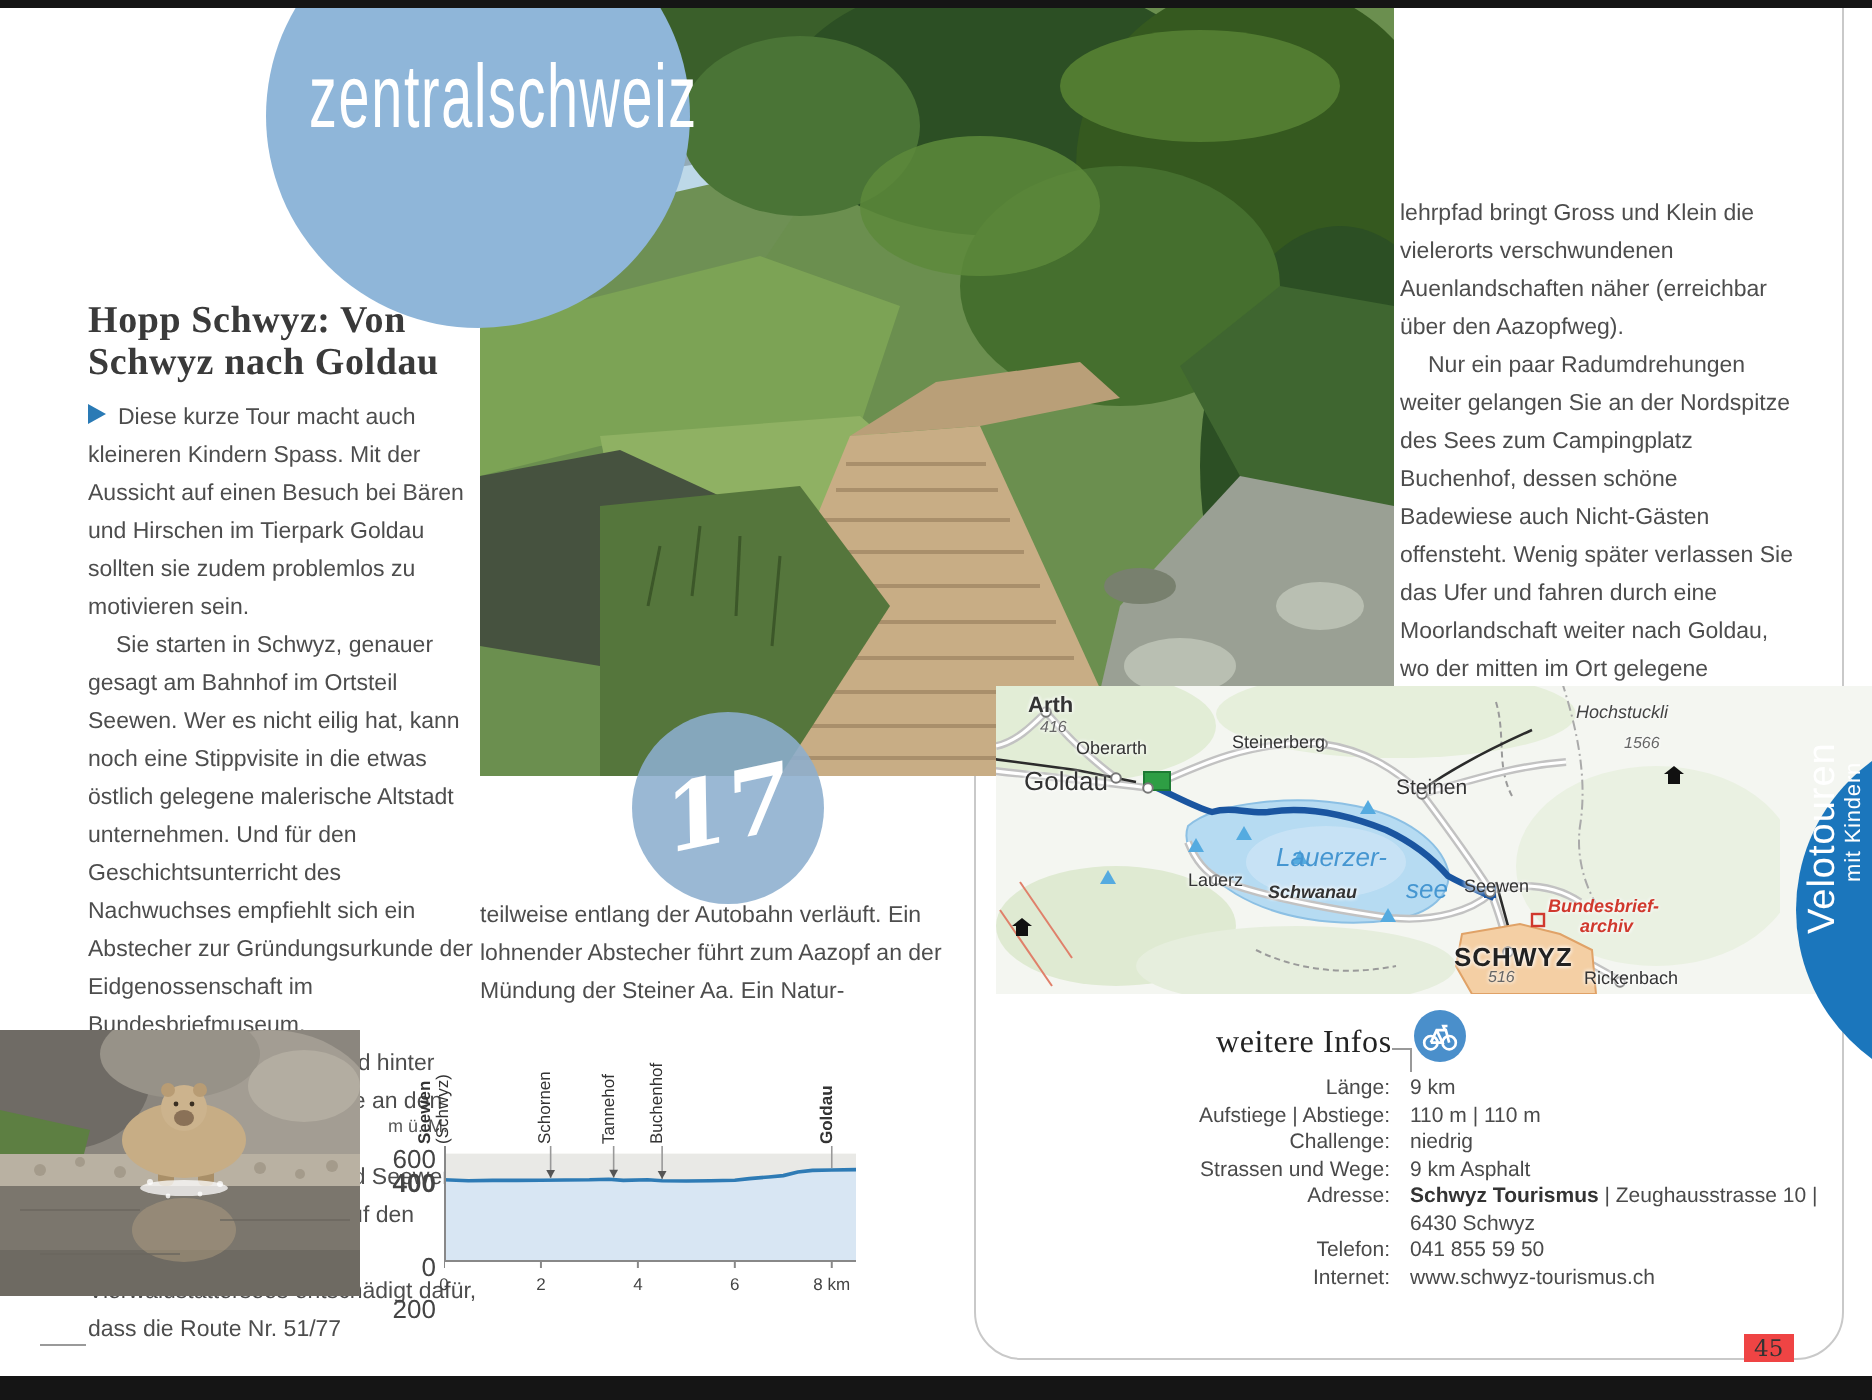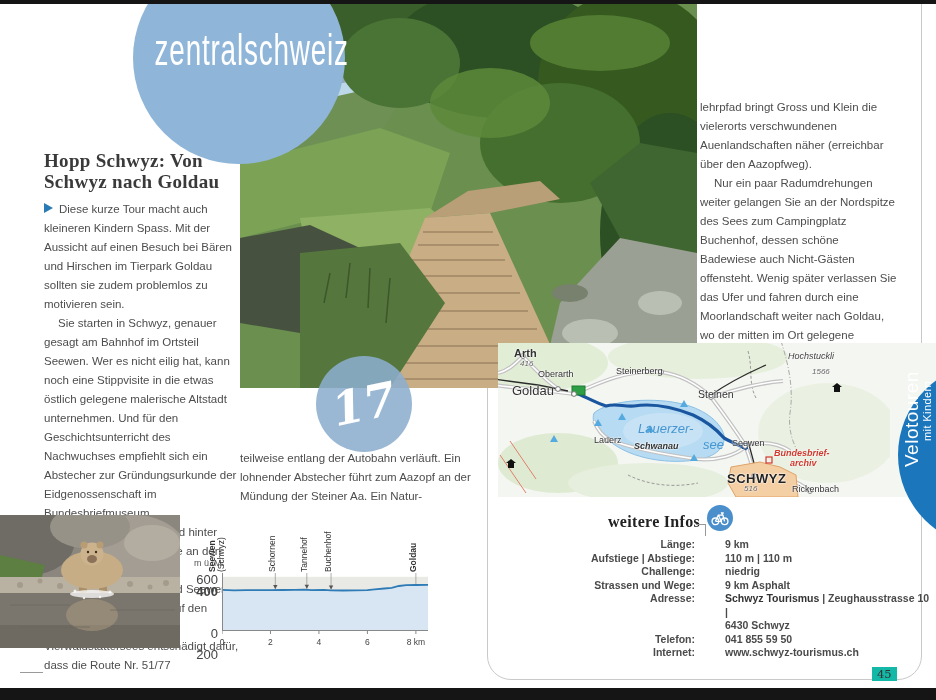--- a/index.html
+++ b/index.html
@@ -32,49 +32,49 @@
   .col1{left:44px;top:200px;width:197px;}
   .col2{left:240px;top:449px;width:242px;}
   .col3{left:700px;top:98px;width:197px;}
   .play{display:inline-block;width:0;height:0;border-left:9px solid #2a7ab5;
         border-top:5.5px solid transparent;border-bottom:5.5px solid transparent;margin-right:6px;}
   
   .map{left:498px;top:343px;width:468px;height:154px;overflow:hidden;background:#f4f6f1;}
   .map .lbl{position:absolute;white-space:nowrap;color:#333;
         text-shadow:0 0 2px #fff,0 0 2px #fff;font-size:9px;}
   
-  .infos-heading{left:608px;top:513px;font-family:"Liberation Serif",serif;font-weight:bold;
+  .infos-heading{left:608px;top:513px;font-family:"Liberation Serif",serif;font-weight:normal;
         font-size:16px;color:#222;letter-spacing:.3px;}
   .infos-bracket{left:696px;top:524px;width:9px;height:11px;border-top:1px solid #999;border-right:1px solid #999;}
   .bike-badge{left:707px;top:505px;width:26px;height:26px;border-radius:50%;background:#4a8fcb;
         display:flex;align-items:center;justify-content:center;}
   .inforows{left:560px;top:538px;width:370px;font-size:10.5px;line-height:13.5px;color:#4a4a4a;}
-  .inforow{display:flex;font-weight:bold;}
+  .inforow{display:flex;}
   .inflabel{width:135px;text-align:right;padding-right:10px;flex:none;}
-  .infvalue{width:220px;margin-left:20px;}
+  .infvalue{width:220px;}
   .infvalue b{color:#333;}
   
   .chart{left:194px;top:528px;width:272px;height:130px;}
   .chart .ylabel{position:absolute;left:0;top:30px;font-size:9px;color:#555;}
   .chart .plot{position:absolute;left:28px;top:45px;width:206px;height:62px;}
   .ytick{position:absolute;left:0;width:24px;text-align:right;font-size:13px;color:#444;}
   .xtick{position:absolute;top:109px;width:30px;text-align:center;font-size:8.5px;color:#444;}
   .stations{position:absolute;left:28px;top:0;width:214px;height:44px;}
   .station{position:absolute;bottom:0;height:44px;writing-mode:vertical-rl;transform:rotate(180deg);
         font-size:8.5px;color:#333;line-height:9px;}
   .station .b{font-weight:bold;display:block;}
   .station .s{display:block;}
   
   .tab-circle{left:898px;top:363px;width:184px;height:184px;border-radius:50%;background:#1b76bc;}
   .tabtext{color:#fff;transform:rotate(-90deg);transform-origin:0 0;white-space:nowrap;}
   .t1{left:901px;top:467px;font-size:19px;letter-spacing:.5px;}
   .t2{left:921px;top:441px;font-size:11px;letter-spacing:.4px;}
   
   .pn{font-family:"DejaVu Serif",serif;font-size:11.5px;color:#333;}
-  .pn45{left:872px;top:667px;background:#14b8a6;padding:0 5px;}
+  .pn45{left:872px;top:667px;background:#ef4444;padding:0 5px;}
   .pn44{left:44px;top:666px;margin-top:28px;}
   .pnline44{left:20px;top:672px;width:23px;height:1px;background:#9a9a9a;}
 </style>
 </head>
 <body>
 
 <div class="page">
 
   <div class="abs infobox"></div>
 

